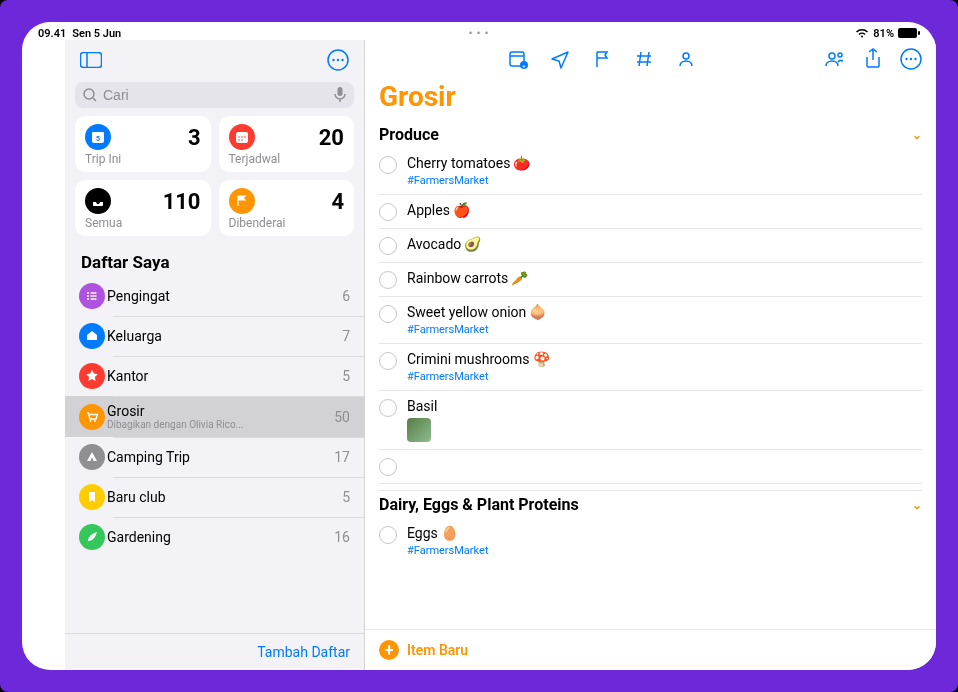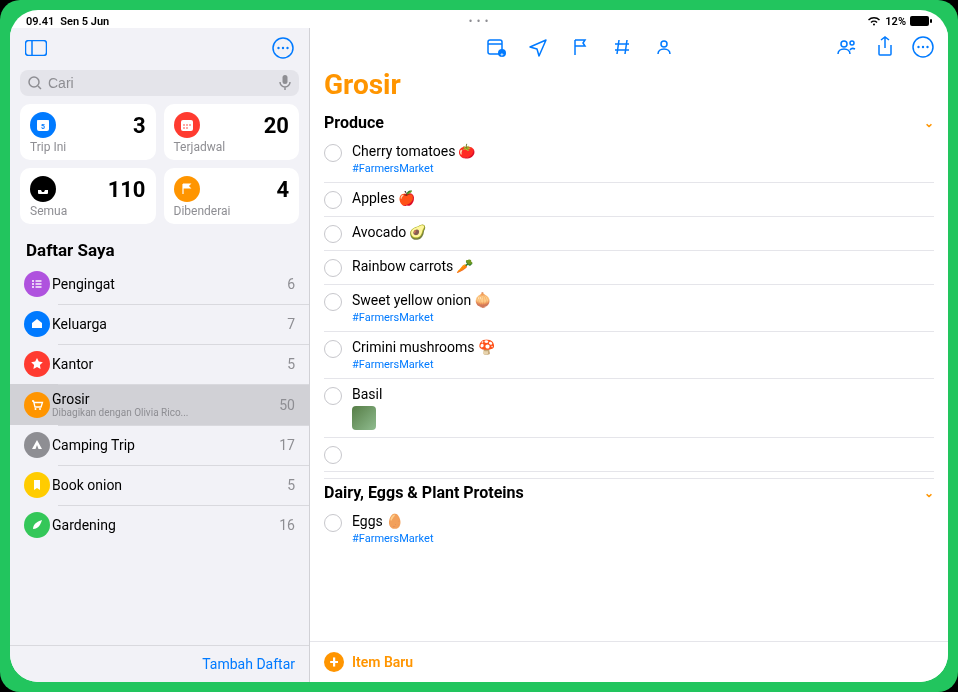--- a/index.html
+++ b/index.html
@@ -8,23 +8,23 @@
       background: #000;
       display: flex;
       justify-content: center;
       align-items: center;
       height: 692px;
       width: 958px;
     }
     .device {
       width: 958px;
       height: 692px;
-      background: #22c55e;
-      border-radius: 20px;
-      padding: 10px;
+      background: #6d28d9;
+      border-radius: 8px;
+      padding: 22px;
       position: relative;
     }
     .screen {
       width: 100%;
       height: 100%;
       background: #fff;
       border-radius: 28px;
       overflow: hidden;
       display: flex;
       flex-direction: column;
@@ -55,20 +55,21 @@
       display: flex;
       flex: 1;
       overflow: hidden;
     }
     .sidebar {
       width: 300px;
       background: #f2f2f7;
       display: flex;
       flex-direction: column;
       border-right: 1px solid #d1d1d6;
+      margin-left: 43px;
     }
     .sidebar-header {
       display: flex;
       justify-content: space-between;
       align-items: center;
       padding: 6px 12px 4px 12px;
     }
     .icon-btn {
       width: 28px;
       height: 28px;
@@ -274,21 +275,21 @@
         <span>09.41</span>
         <span>Sen 5 Jun</span>
       </div>
       <div class="multitask-dots">• • •</div>
       <div class="status-right">
         <span>
           <svg width="14" height="10" viewBox="0 0 14 10">
               <path d="M7 9.5a1 1 0 100-2 1 1 0 000 2zM3.5 6a5 5 0 017 0l-1 1a3.5 3.5 0 00-5 0zM1 3.5a8.5 8.5 0 0112 0l-1 1a7 7 0 00-10 0z" fill="#000"></path>
             </svg>
         </span>
-        <span>12%</span>
+        <span>81%</span>
         <span>
           <svg width="22" height="10" viewBox="0 0 22 10">
               <rect x="0" y="0" width="19" height="10" rx="2" fill="#000"></rect>
               <rect x="20" y="3" width="2" height="4" rx="1" fill="#000"></rect>
             </svg>
         </span>
       </div>
     </div>
 
     <div class="main-layout">
@@ -447,21 +448,21 @@
               </div>
             <span class="list-count">17</span>
           </div>
           <div class="list-item">
             <div class="list-icon" style="background:#ffcc00">
               <svg width="14" height="14" viewBox="0 0 14 14">
                   <path d="M4 2h6v10l-3-2-3 2z" fill="#fff"></path>
                 </svg>
             </div>
             <div class="list-text">
-                <span class="list-name">Book onion</span>
+                <span class="list-name">Baru club</span>
               </div>
             <span class="list-count">5</span>
           </div>
           <div class="list-item">
             <div class="list-icon" style="background:#34c759">
               <svg width="14" height="14" viewBox="0 0 14 14">
                   <path d="M3 11C3 5 9 3 12 2c-1 3-3 9-9 9z" fill="#fff"></path>
                 </svg>
             </div>
             <div class="list-text">

